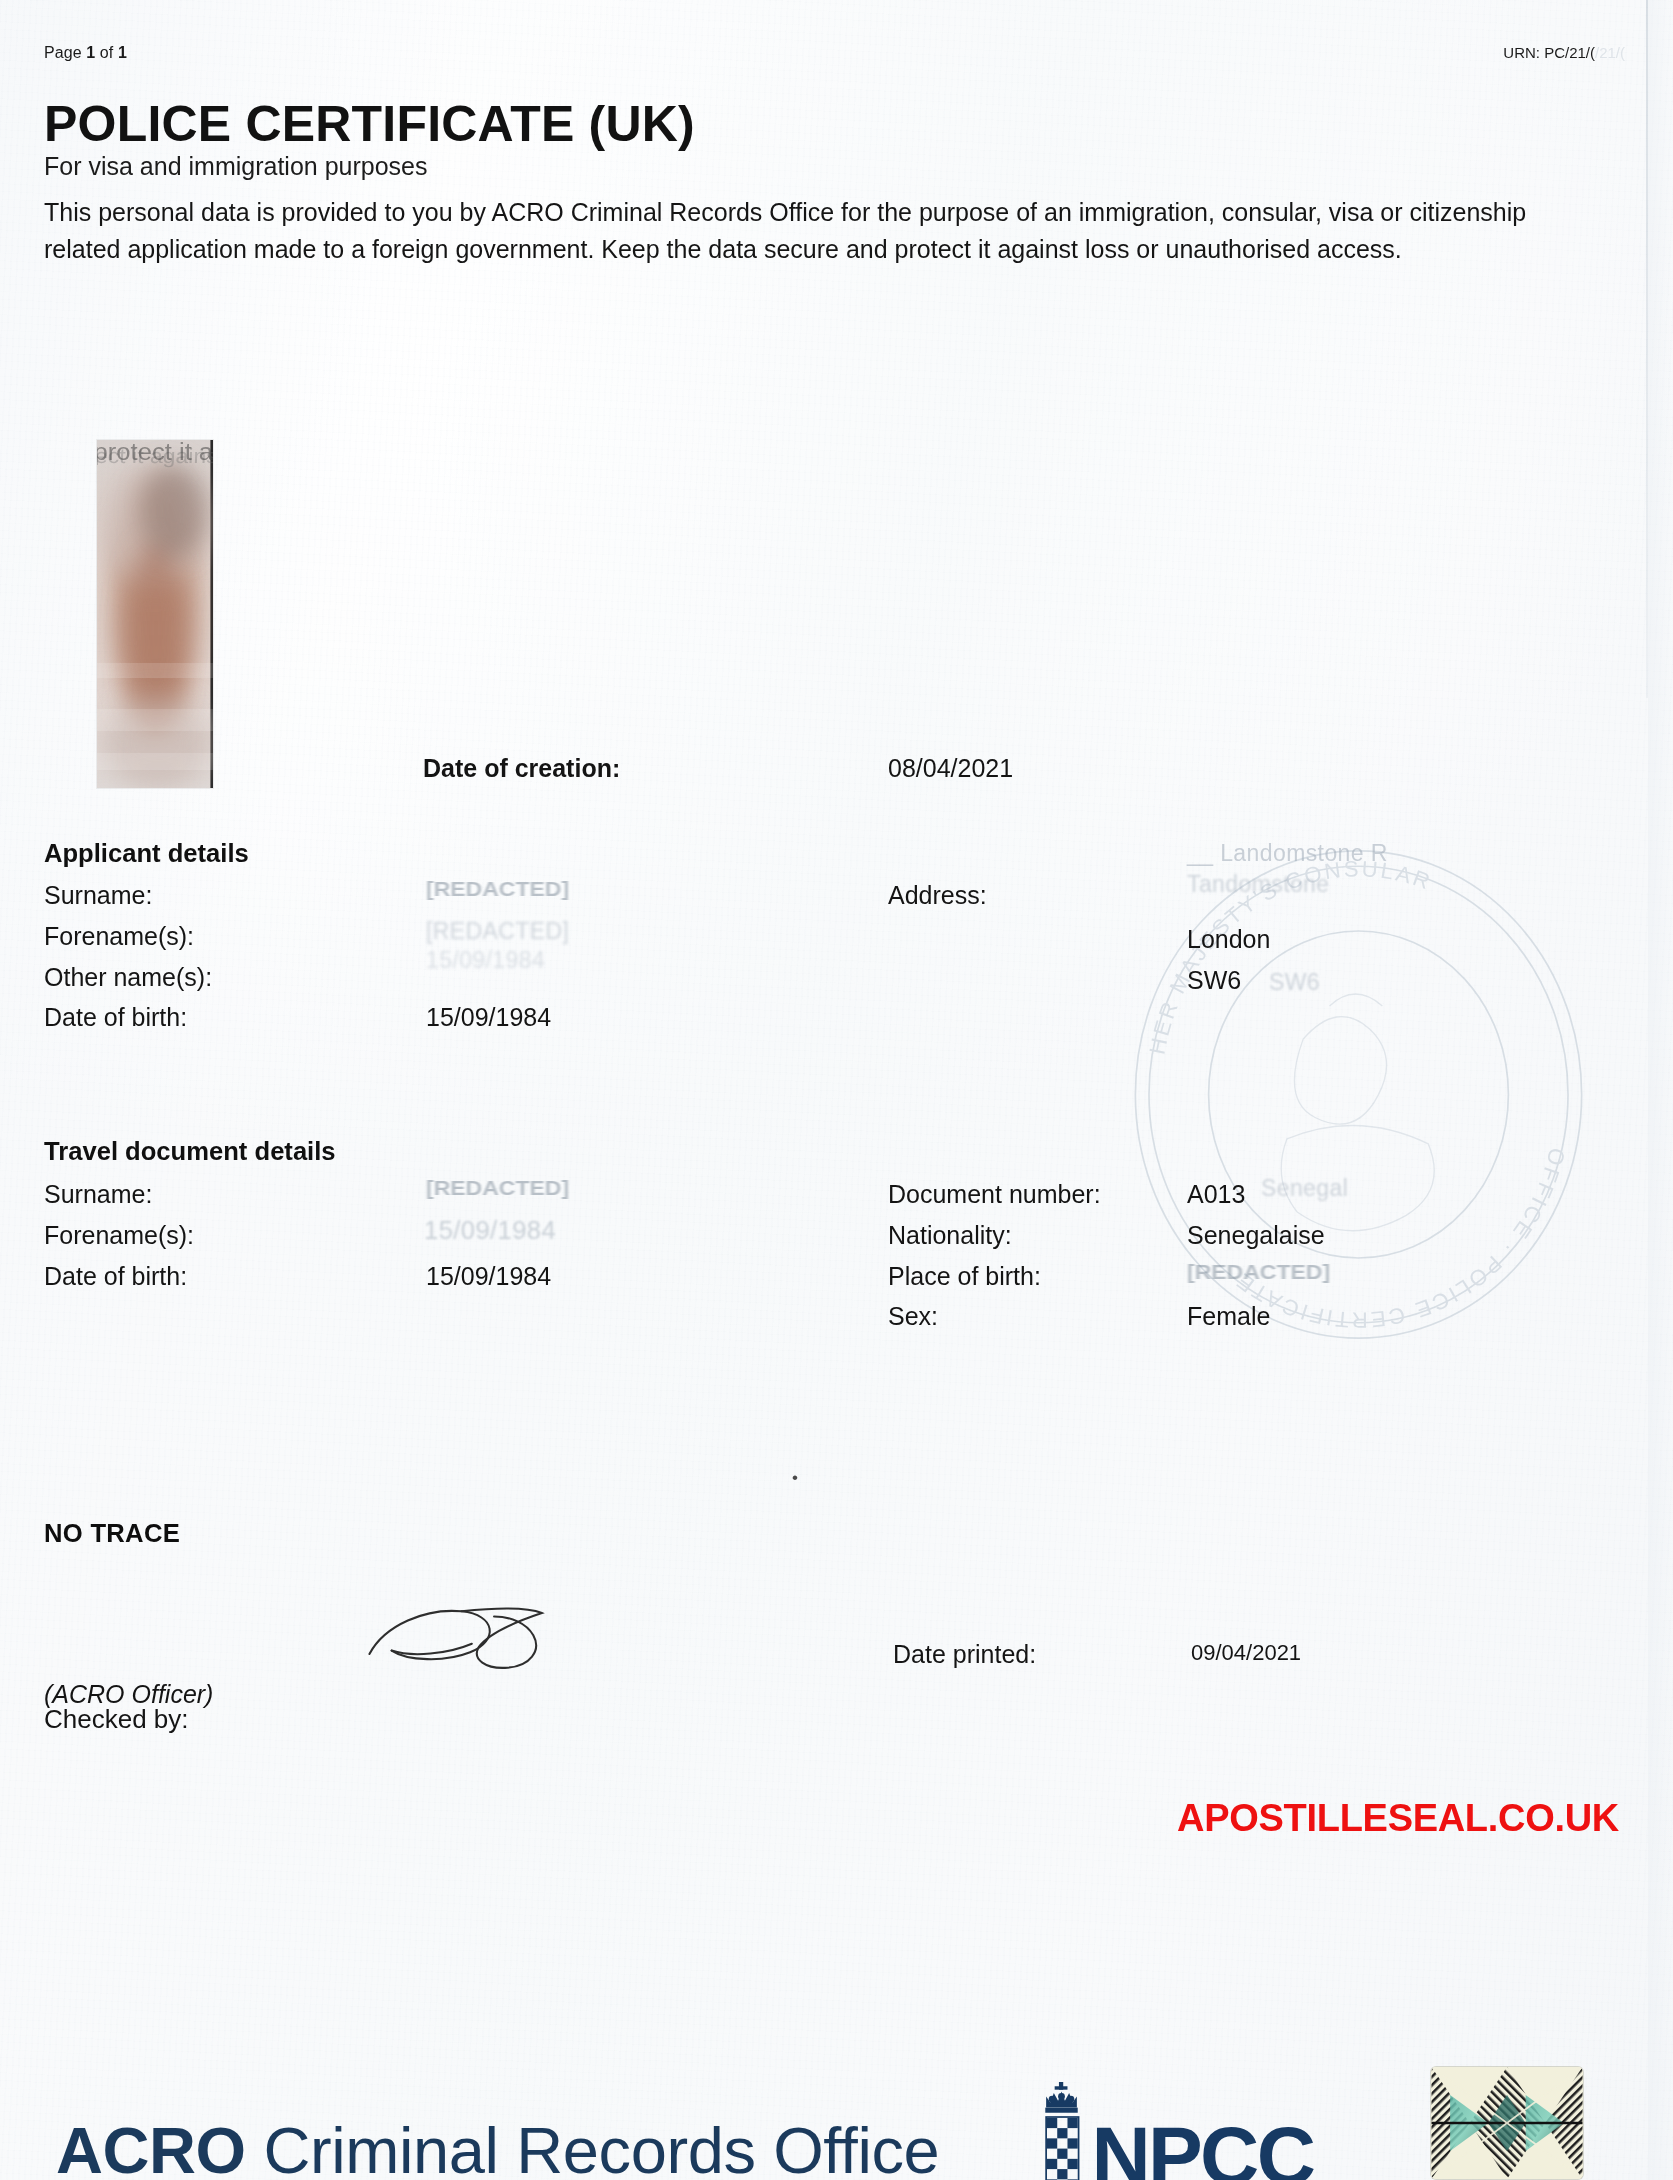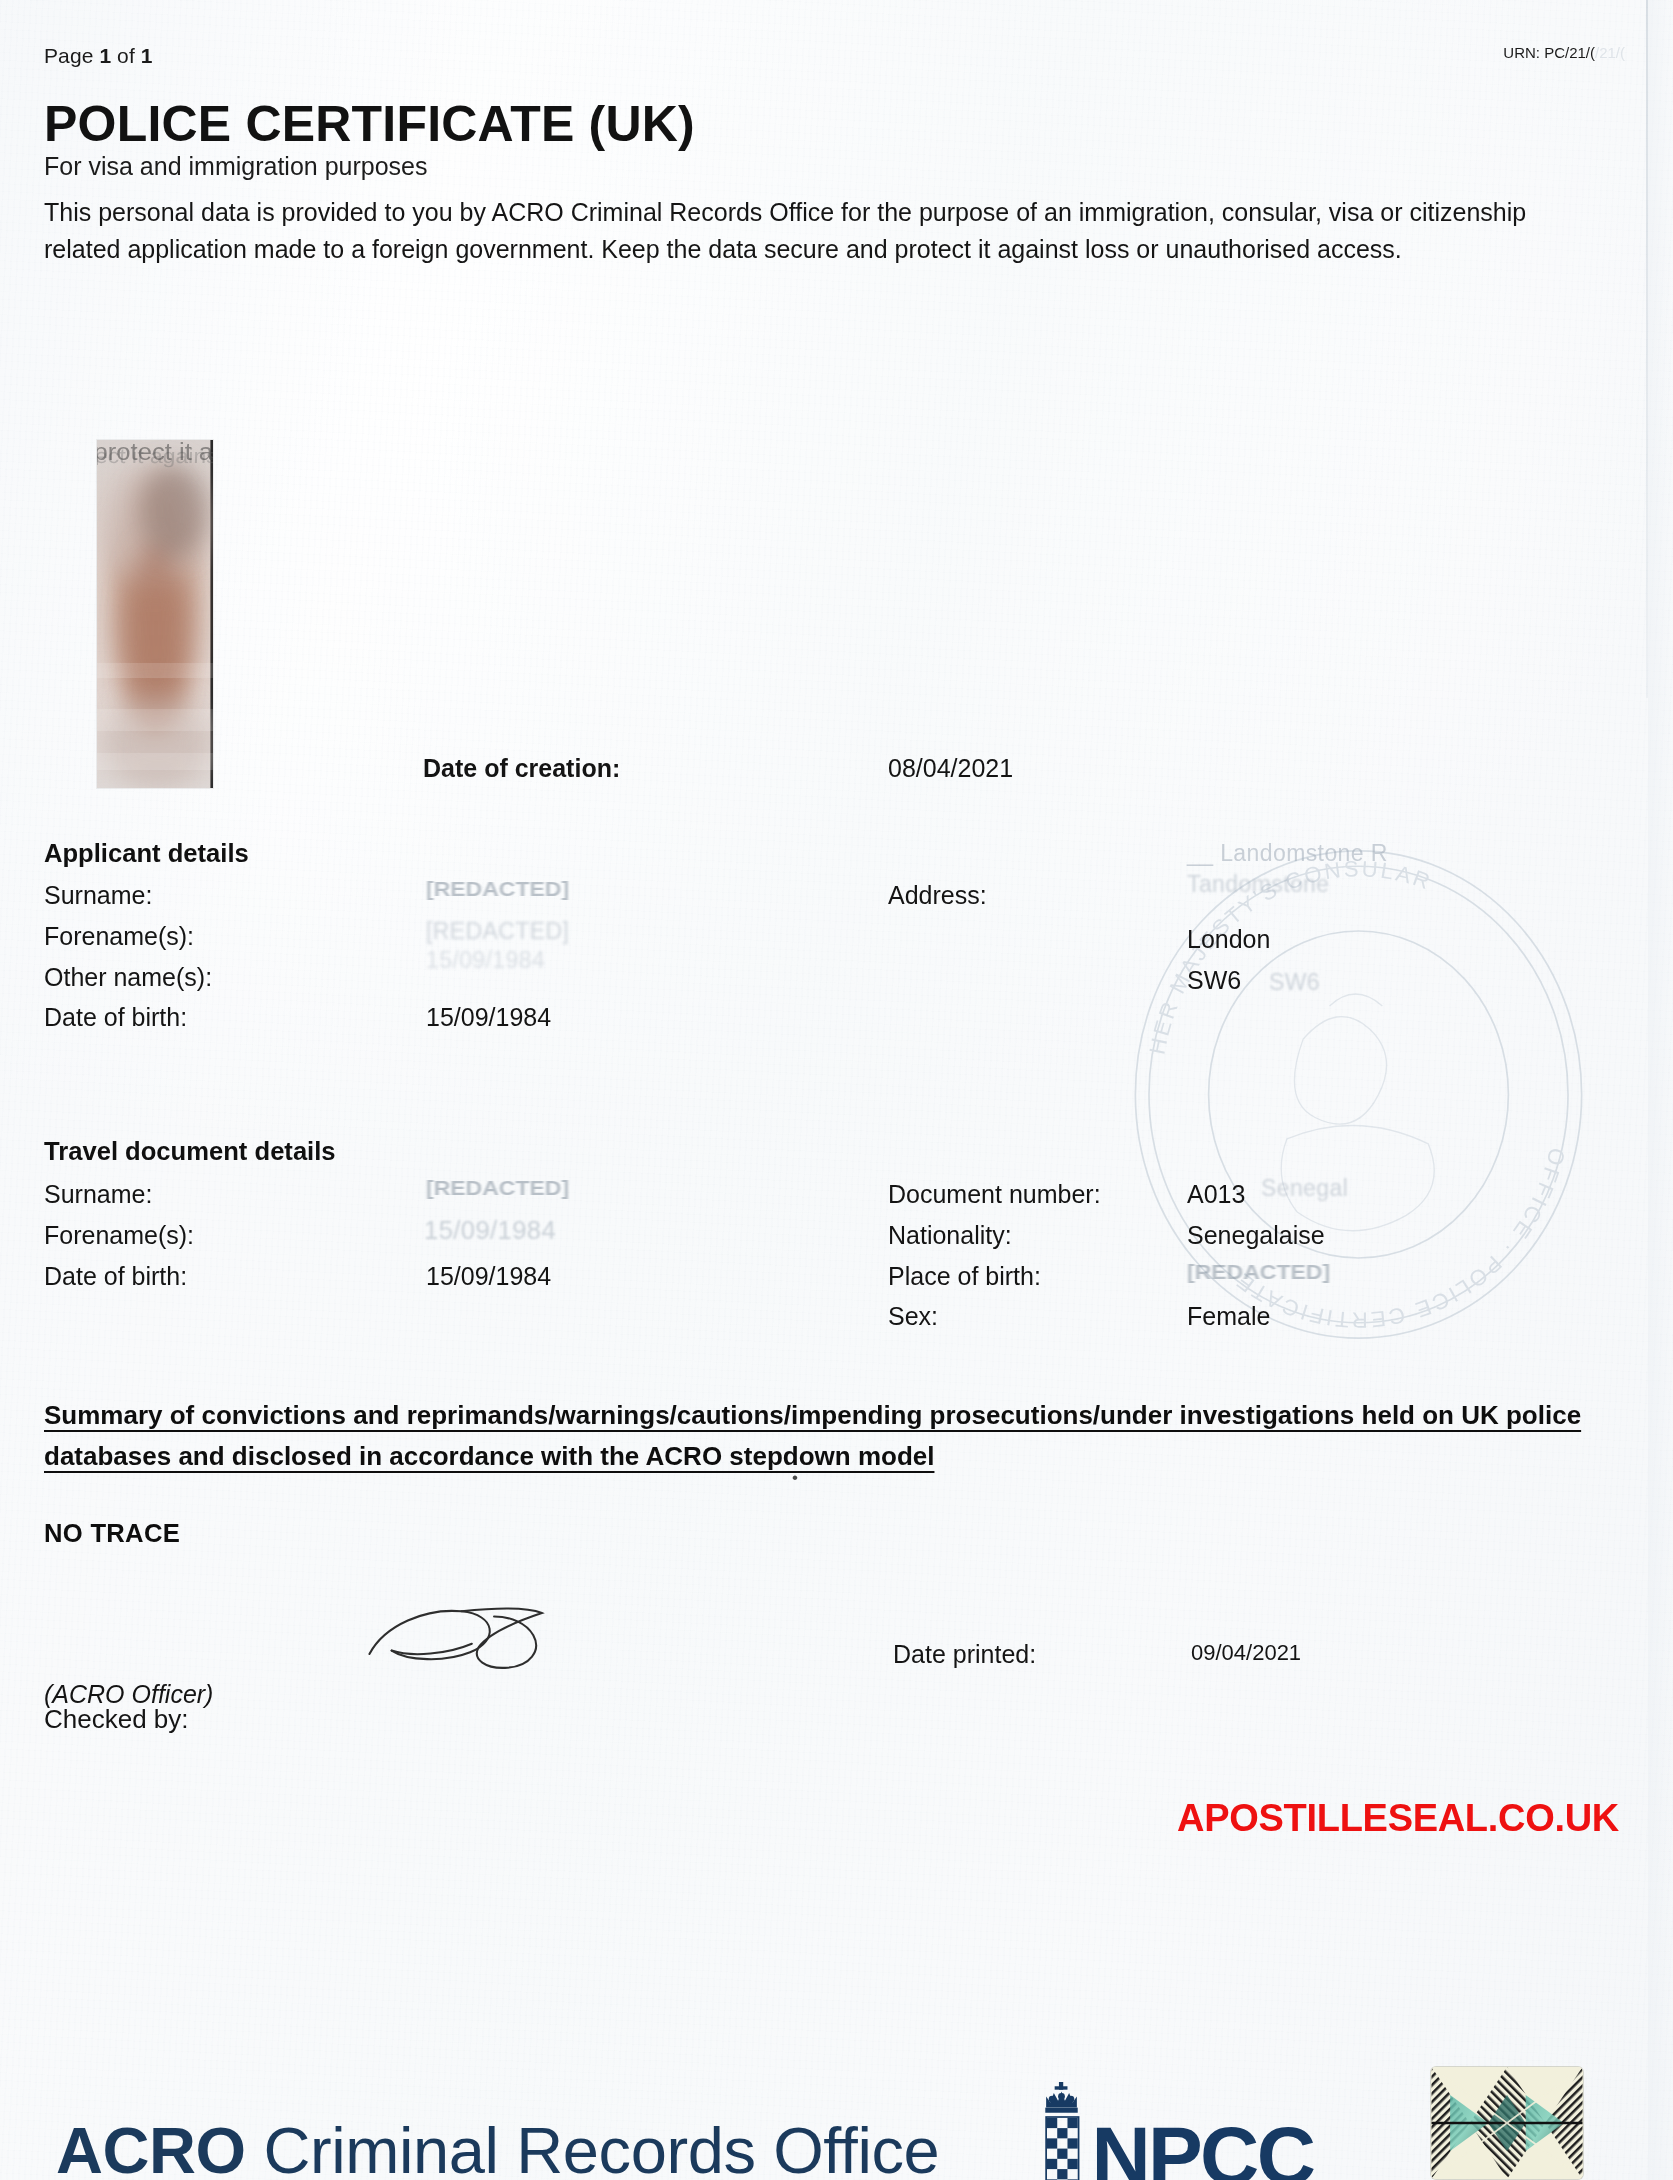--- a/index.html
+++ b/index.html
@@ -33,21 +33,21 @@
     position:absolute; top:0; right:0; width:25.6px; height:2181px;
     background:linear-gradient(to right, rgba(236,240,244,.55), rgba(255,255,255,0));
   }
 
   
   .hdr{
     position:absolute; left:0; right:0; top:44px; height:34px;
   }
   .hdr-left{
     position:absolute; left:44px; top:0;
-    font-size:21px; color:#1b1b1b; letter-spacing:0.1px;text-align:right;
+    font-size:16px; color:#1b1b1b; letter-spacing:0.1px;text-align:right;
   }
   .hdr-left b{font-weight:700;}
   .hdr-right{
     position:absolute; right:49px; top:0;
     font-size:15px; color:#1b1b1b; white-space:nowrap;
   }
   .ghost-inline{color:#dfe4e9;}
 
   
   .title{
@@ -265,21 +265,20 @@
 
   <div class="row" style="left:888px; top:1221px;">Nationality:</div>
   <div class="val" style="left:1187px; top:1221px;">Senegalaise</div>
 
   <div class="row" style="left:888px; top:1262px;">Place of birth:</div>
   <div class="ghost-b ghost-blur" style="left:1187px; top:1259px;">[REDACTED]</div>
 
   <div class="row" style="left:888px; top:1302px;">Sex:</div>
   <div class="val" style="left:1187px; top:1302px;">Female</div>
 
-  <div class="summary">Summary of convictions and reprimands/warnings/cautions/impending prosecutions/under investigations held on UK police databases and disclosed in accordance with the ACRO stepdown model</div>
   <div class="speck">•</div>
   <div class="notrace">NO TRACE</div>
 
   <div class="checked">Checked by:</div>
   <div class="acroff">(ACRO Officer)</div>
 
   <svg class="sig" viewBox="0 0 280 90">
     <g fill="none" stroke="#2e2e2e" stroke-width="2.4" stroke-linecap="round">
       <path d="M4 62 C 22 28, 70 8, 112 12 C 152 16, 156 46, 122 60 C 92 72, 48 70, 30 58"></path>
       <path d="M112 12 C 150 8, 186 6, 206 14 C 170 26, 142 40, 132 54 C 124 68, 140 80, 166 78 C 192 76, 206 58, 196 40 C 188 26, 170 18, 150 18"></path>

